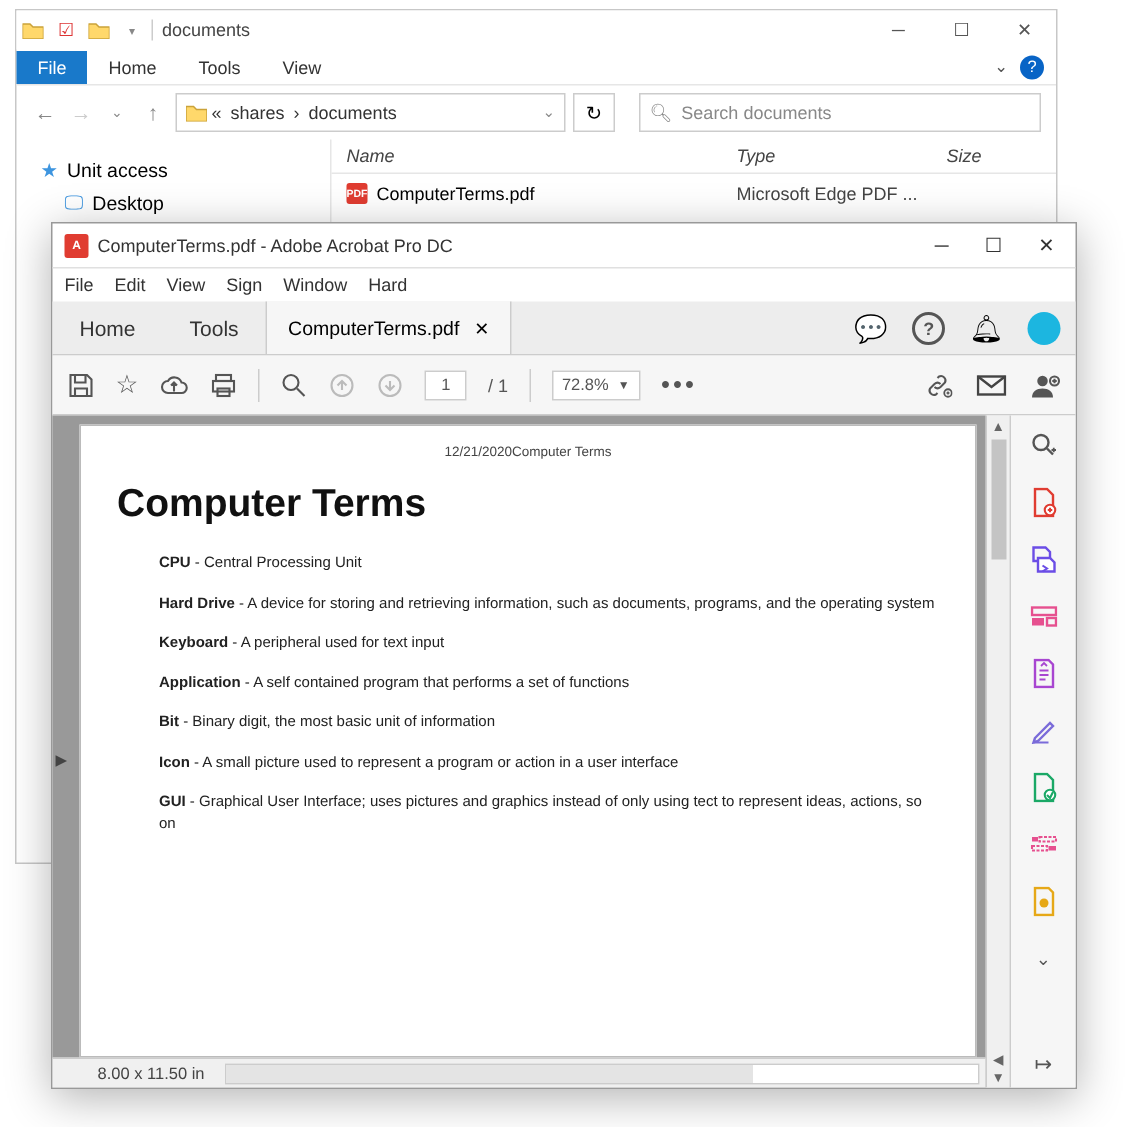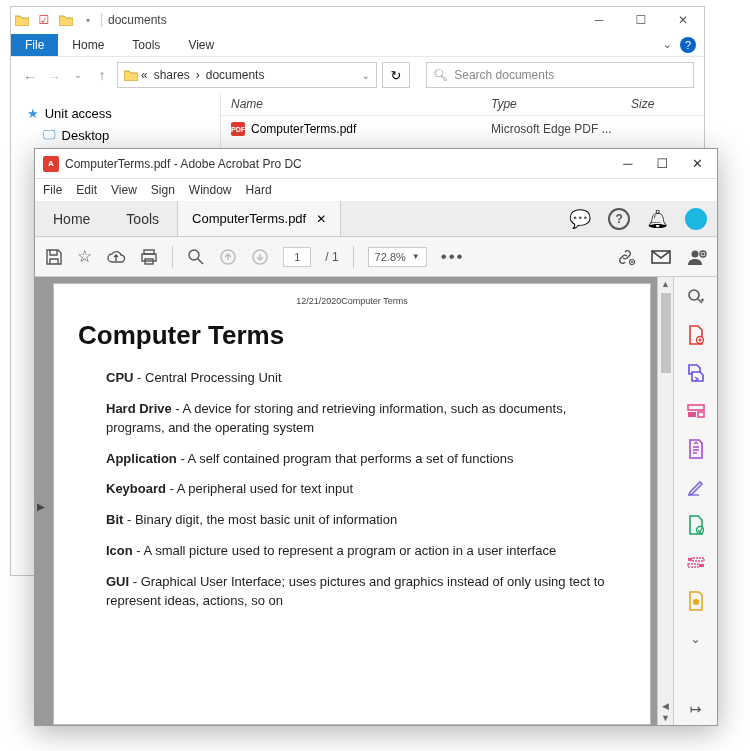--- a/index.html
+++ b/index.html
@@ -61,21 +61,21 @@
 .ac-tools .pgbox { border:1px solid #ccc; width:28px; height:20px; font-size:11px; text-align:center; background:#fff; display:flex;align-items:center;justify-content:center; }
 .ac-tools .zoom { border:1px solid #ccc; height:20px; font-size:11px; padding:0 6px; background:#fff; display:flex; align-items:center; gap:6px; }
 .ac-tools .rtools { margin-left:auto; display:flex; align-items:center; gap:16px; }
 
 .ac-body { flex:1; display:flex; min-height:0; }
 .ac-pagewrap { flex:1; background:#999; display:flex; flex-direction:column; position:relative; }
 .ac-page { flex:1; margin:6px 6px 0 18px; background:#fff; border:1px solid #bbb; overflow:auto; position:relative; }
 .ac-page-inner { padding:12px 24px 20px 24px; }
 .ac-hdr { display:flex; justify-content:center; font-size:9px; color:#444; margin-bottom:14px; }
 .ac-h1 { font-size:26px; font-weight:700; color:#111; margin-bottom:18px; }
-.ac-def { font-size:13px; color:#222; margin:12px 0 12px 28px; line-height:1.45; }
+.ac-def { font-size:10px; color:#222; margin:12px 0 12px 28px; line-height:1.45; }
 .ac-def b { font-weight:700; }
 .ac-scroll { width:16px; background:#f0f0f0; border-left:1px solid #ccc; display:flex; flex-direction:column; align-items:center; }
 .ac-scroll .thumb { width:10px; background:#c4c4c4; }
 
 .ac-rside { width:44px; background:#f6f6f6; border-left:1px solid #ccc; display:flex; flex-direction:column; align-items:center; padding-top:10px; gap:18px; font-size:16px; }
 .ac-rside .ri { width:20px; height:20px; display:flex; align-items:center; justify-content:center; }
 
 .ac-status { height:20px; background:#f0f0f0; border-top:1px solid #ccc; display:flex; align-items:center; font-size:11px; color:#444; }
 .ac-status .dim { padding:0 14px 0 30px; }
 .ac-status .hscroll { flex:1; position:relative; height:14px; border:1px solid #ccc; background:#fff; margin-right:4px; }
@@ -274,26 +274,32 @@
       <span style="position:absolute;left:2px;top:50%;font-size:10px;color:#444;">▶</span>
       <div class="ac-page">
         <div class="ac-page-inner">
           <div class="ac-hdr">
             <span>12/21/2020</span>
             <span>Computer Terms</span>
           </div>
           <div class="ac-h1">Computer Terms</div>
           <div class="ac-def"><b>CPU</b><span> - Central Processing Unit</span></div>
           <div class="ac-def"><b>Hard Drive</b><span> - A device for storing and retrieving information, such as documents, programs, and the operating system</span></div>
+          <div class="ac-def"><b>Keyboard</b><span> - A peripheral used for text input</span></div>
           <div class="ac-def"><b>Application</b><span> - A self contained program that performs a set of functions</span></div>
-          <div class="ac-def"><b>Keyboard</b><span> - A peripheral used for text input</span></div>
           <div class="ac-def"><b>Bit</b><span> - Binary digit, the most basic unit of information</span></div>
           <div class="ac-def"><b>Icon</b><span> - A small picture used to represent a program or action in a user interface</span></div>
           <div class="ac-def"><b>GUI</b><span> - Graphical User Interface; uses pictures and graphics instead of only using tect to represent ideas, actions, so on</span></div>
         </div>
+      </div>
+      <div class="ac-status">
+        <span class="dim">8.00 x 11.50 in</span>
+        <div class="hscroll">
+            <div class="hthumb"></div>
+          </div>
       </div>
     </div>
     <div class="ac-scroll">
       <span style="font-size:9px;color:#666;padding:2px;">▲</span>
       <div class="thumb" style="height:80px;margin-top:2px;"></div>
       <span style="margin-top:auto;font-size:9px;color:#666;">◀</span>
       <span style="font-size:9px;color:#666;padding:2px;">▼</span>
     </div>
     <div class="ac-rside">
       <span class="ri">

